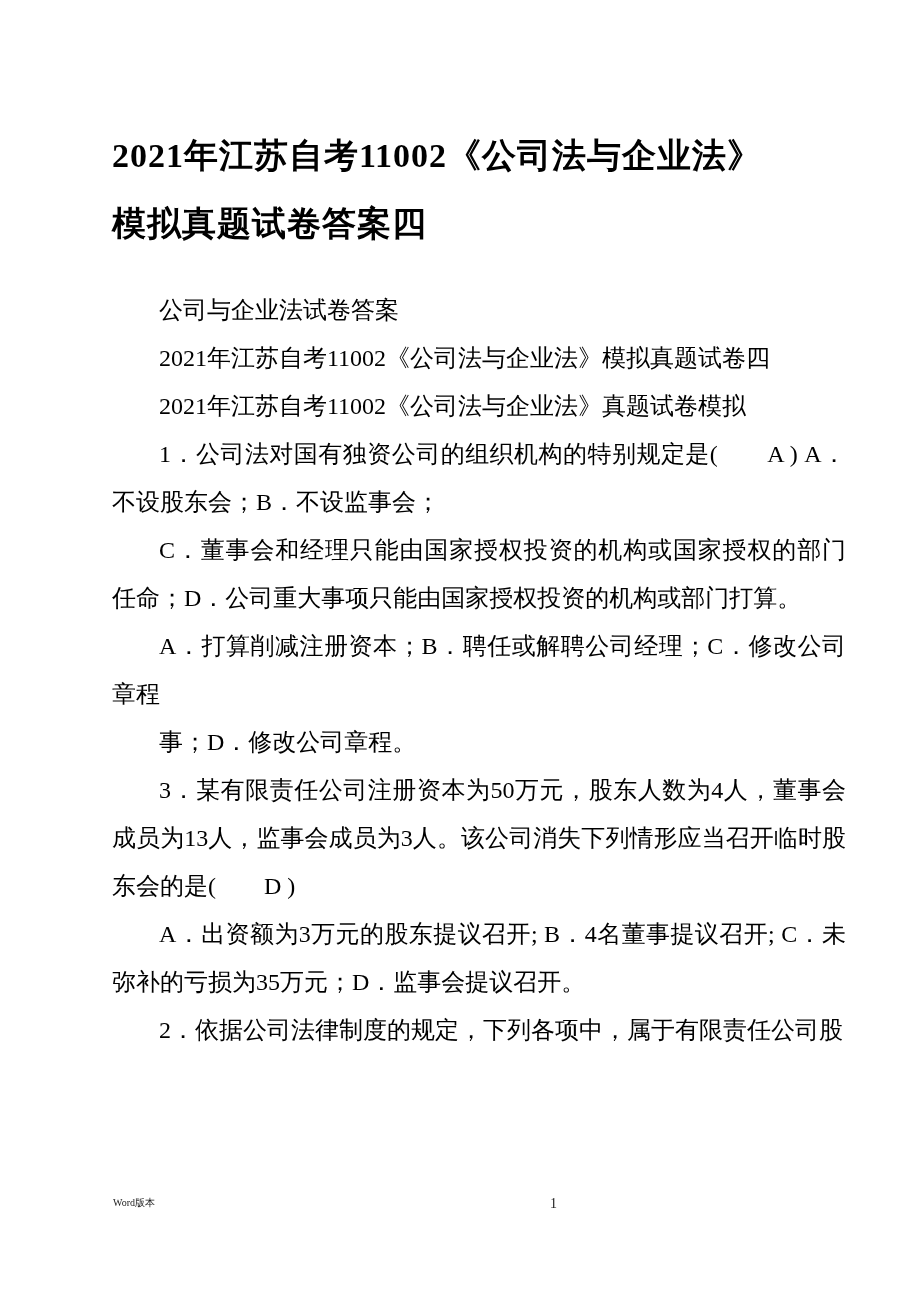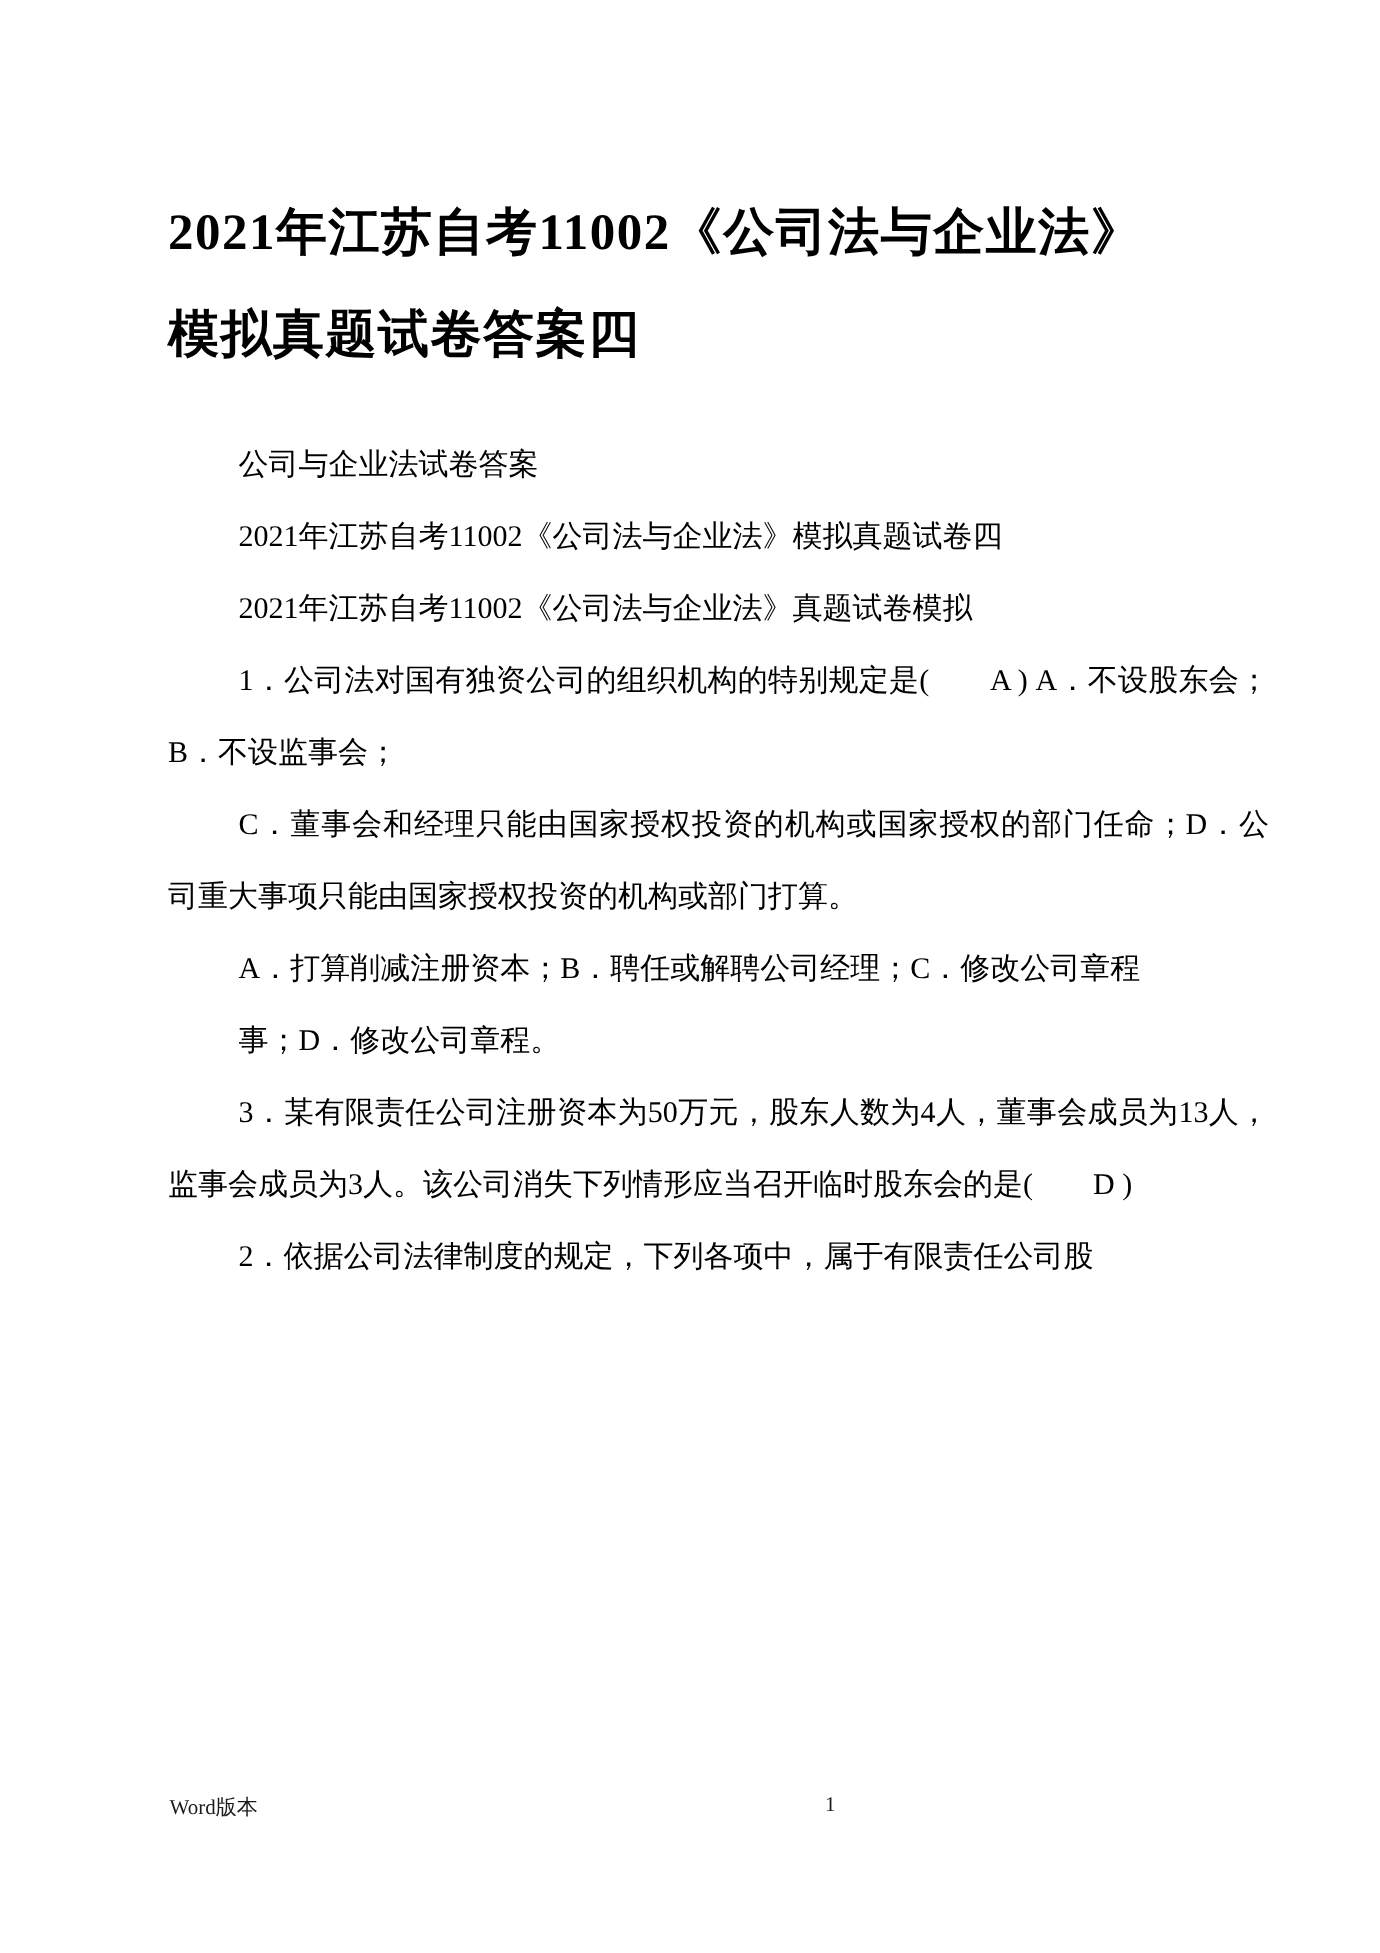--- a/index.html
+++ b/index.html
@@ -21,21 +21,21 @@
   .doc-title {
     font-size: 34px;
     font-weight: bold;
     line-height: 68px;
     letter-spacing: 1px;
     color: #000000;
   }
   .doc-title .title-line { display: block; }
   .doc-body {
     margin-top: 28px;
-    font-size: 20px;
+    font-size: 24px;
   }
   .para {
     line-height: 48px;
     text-indent: 47px;
     text-align: justify;
     color: #000000;
     word-break: break-all;
   }
   .footer {
     position: absolute;
@@ -43,21 +43,21 @@
     top: 1196px;
     width: 920px;
     height: 24px;
     font-size: 15px;
     color: #1a1a1a;
   }
   .footer-left {
     position: absolute;
     left: 113px;
     top: 0;
-    font-size: 14px;
+    font-size: 10px;
     text-align: center;
   }
   .footer-page {
     position: absolute;
     left: 550px;
     top: 0;
     font-size: 14px;
   }
 </style>
 </head>
@@ -72,20 +72,21 @@
 
   <div class="doc-body" id="paragraphs">
       <p class="para">公司与企业法试卷答案</p>
       <p class="para">2021年江苏自考11002《公司法与企业法》模拟真题试卷四</p>
       <p class="para">2021年江苏自考11002《公司法与企业法》真题试卷模拟</p>
       <p class="para">1．公司法对国有独资公司的组织机构的特别规定是(　　A ) A．不设股东会；B．不设监事会；</p>
       <p class="para">C．董事会和经理只能由国家授权投资的机构或国家授权的部门任命；D．公司重大事项只能由国家授权投资的机构或部门打算。</p>
       <p class="para">A．打算削减注册资本；B．聘任或解聘公司经理；C．修改公司章程</p>
       <p class="para">事；D．修改公司章程。</p>
       <p class="para">3．某有限责任公司注册资本为50万元，股东人数为4人，董事会成员为13人，监事会成员为3人。该公司消失下列情形应当召开临时股东会的是(　　D )</p>
+      <p class="para">A．出资额为3万元的股东提议召开; B．4名董事提议召开; C．未弥补的亏损为35万元；D．监事会提议召开。</p>
       <p class="para">2．依据公司法律制度的规定，下列各项中，属于有限责任公司股</p>
     </div>
 
 </div>
 
 <div class="footer">
   <span class="footer-left">Word版本</span>
   <span class="footer-page">1</span>
 </div>
 

